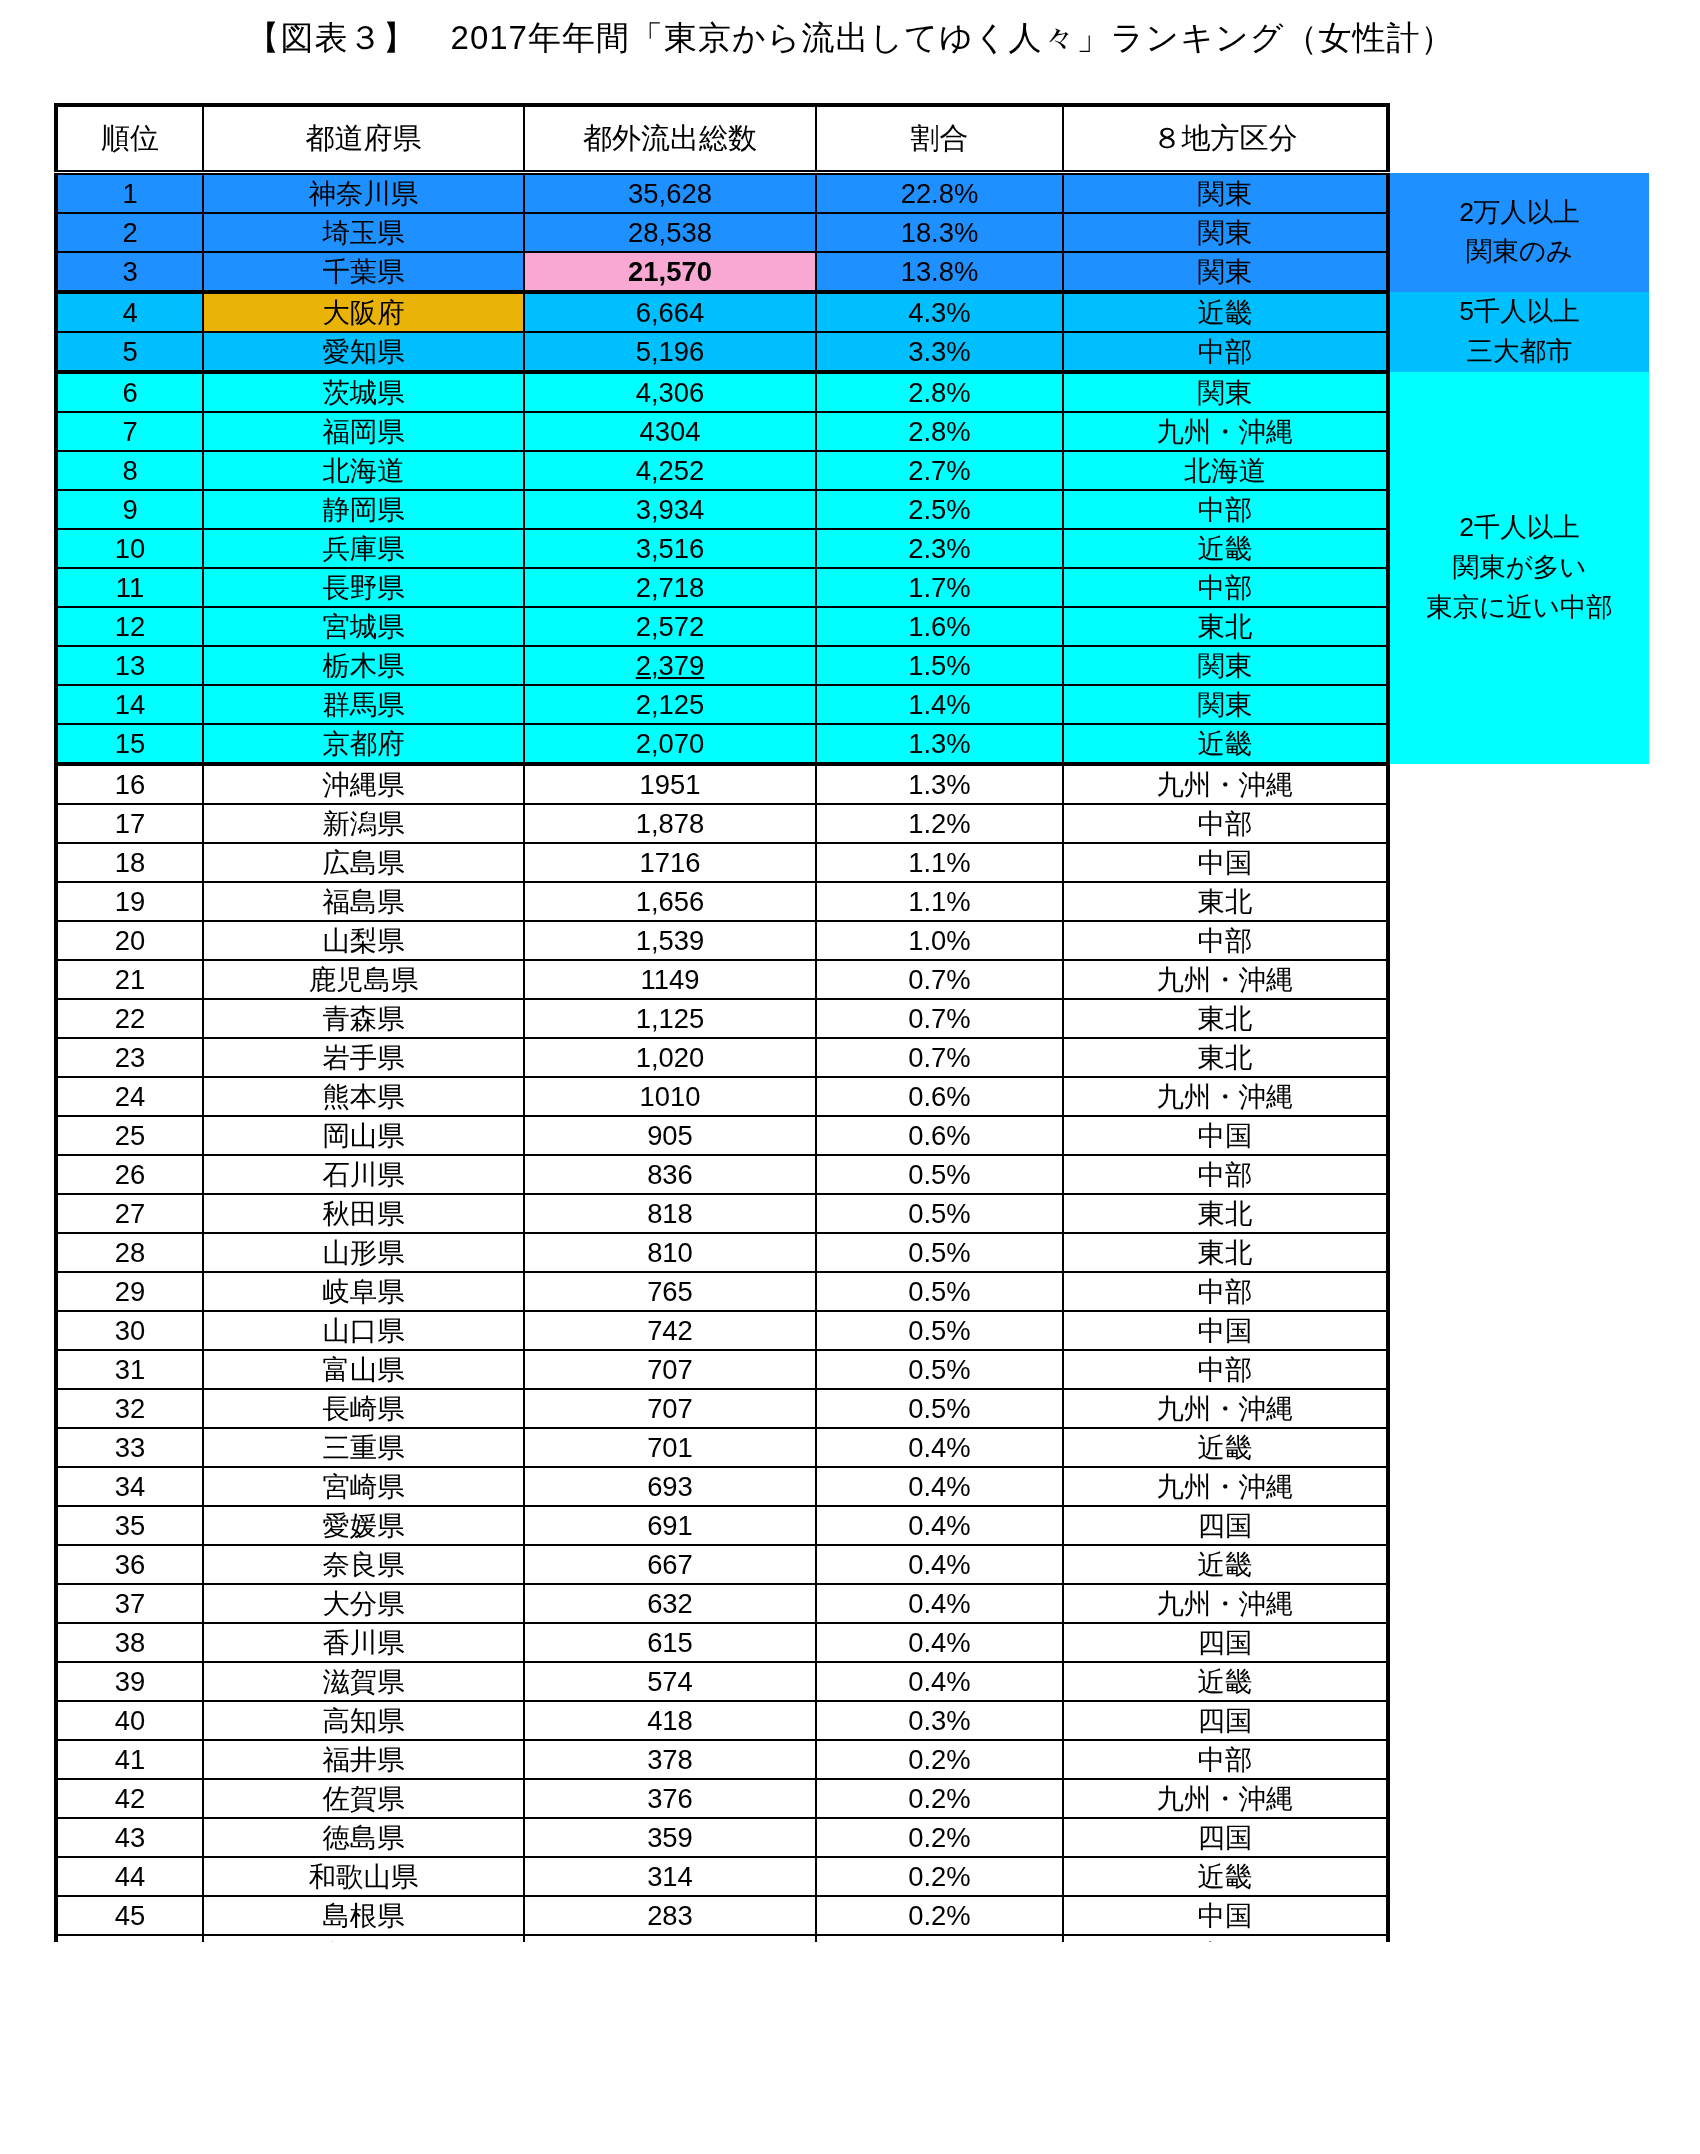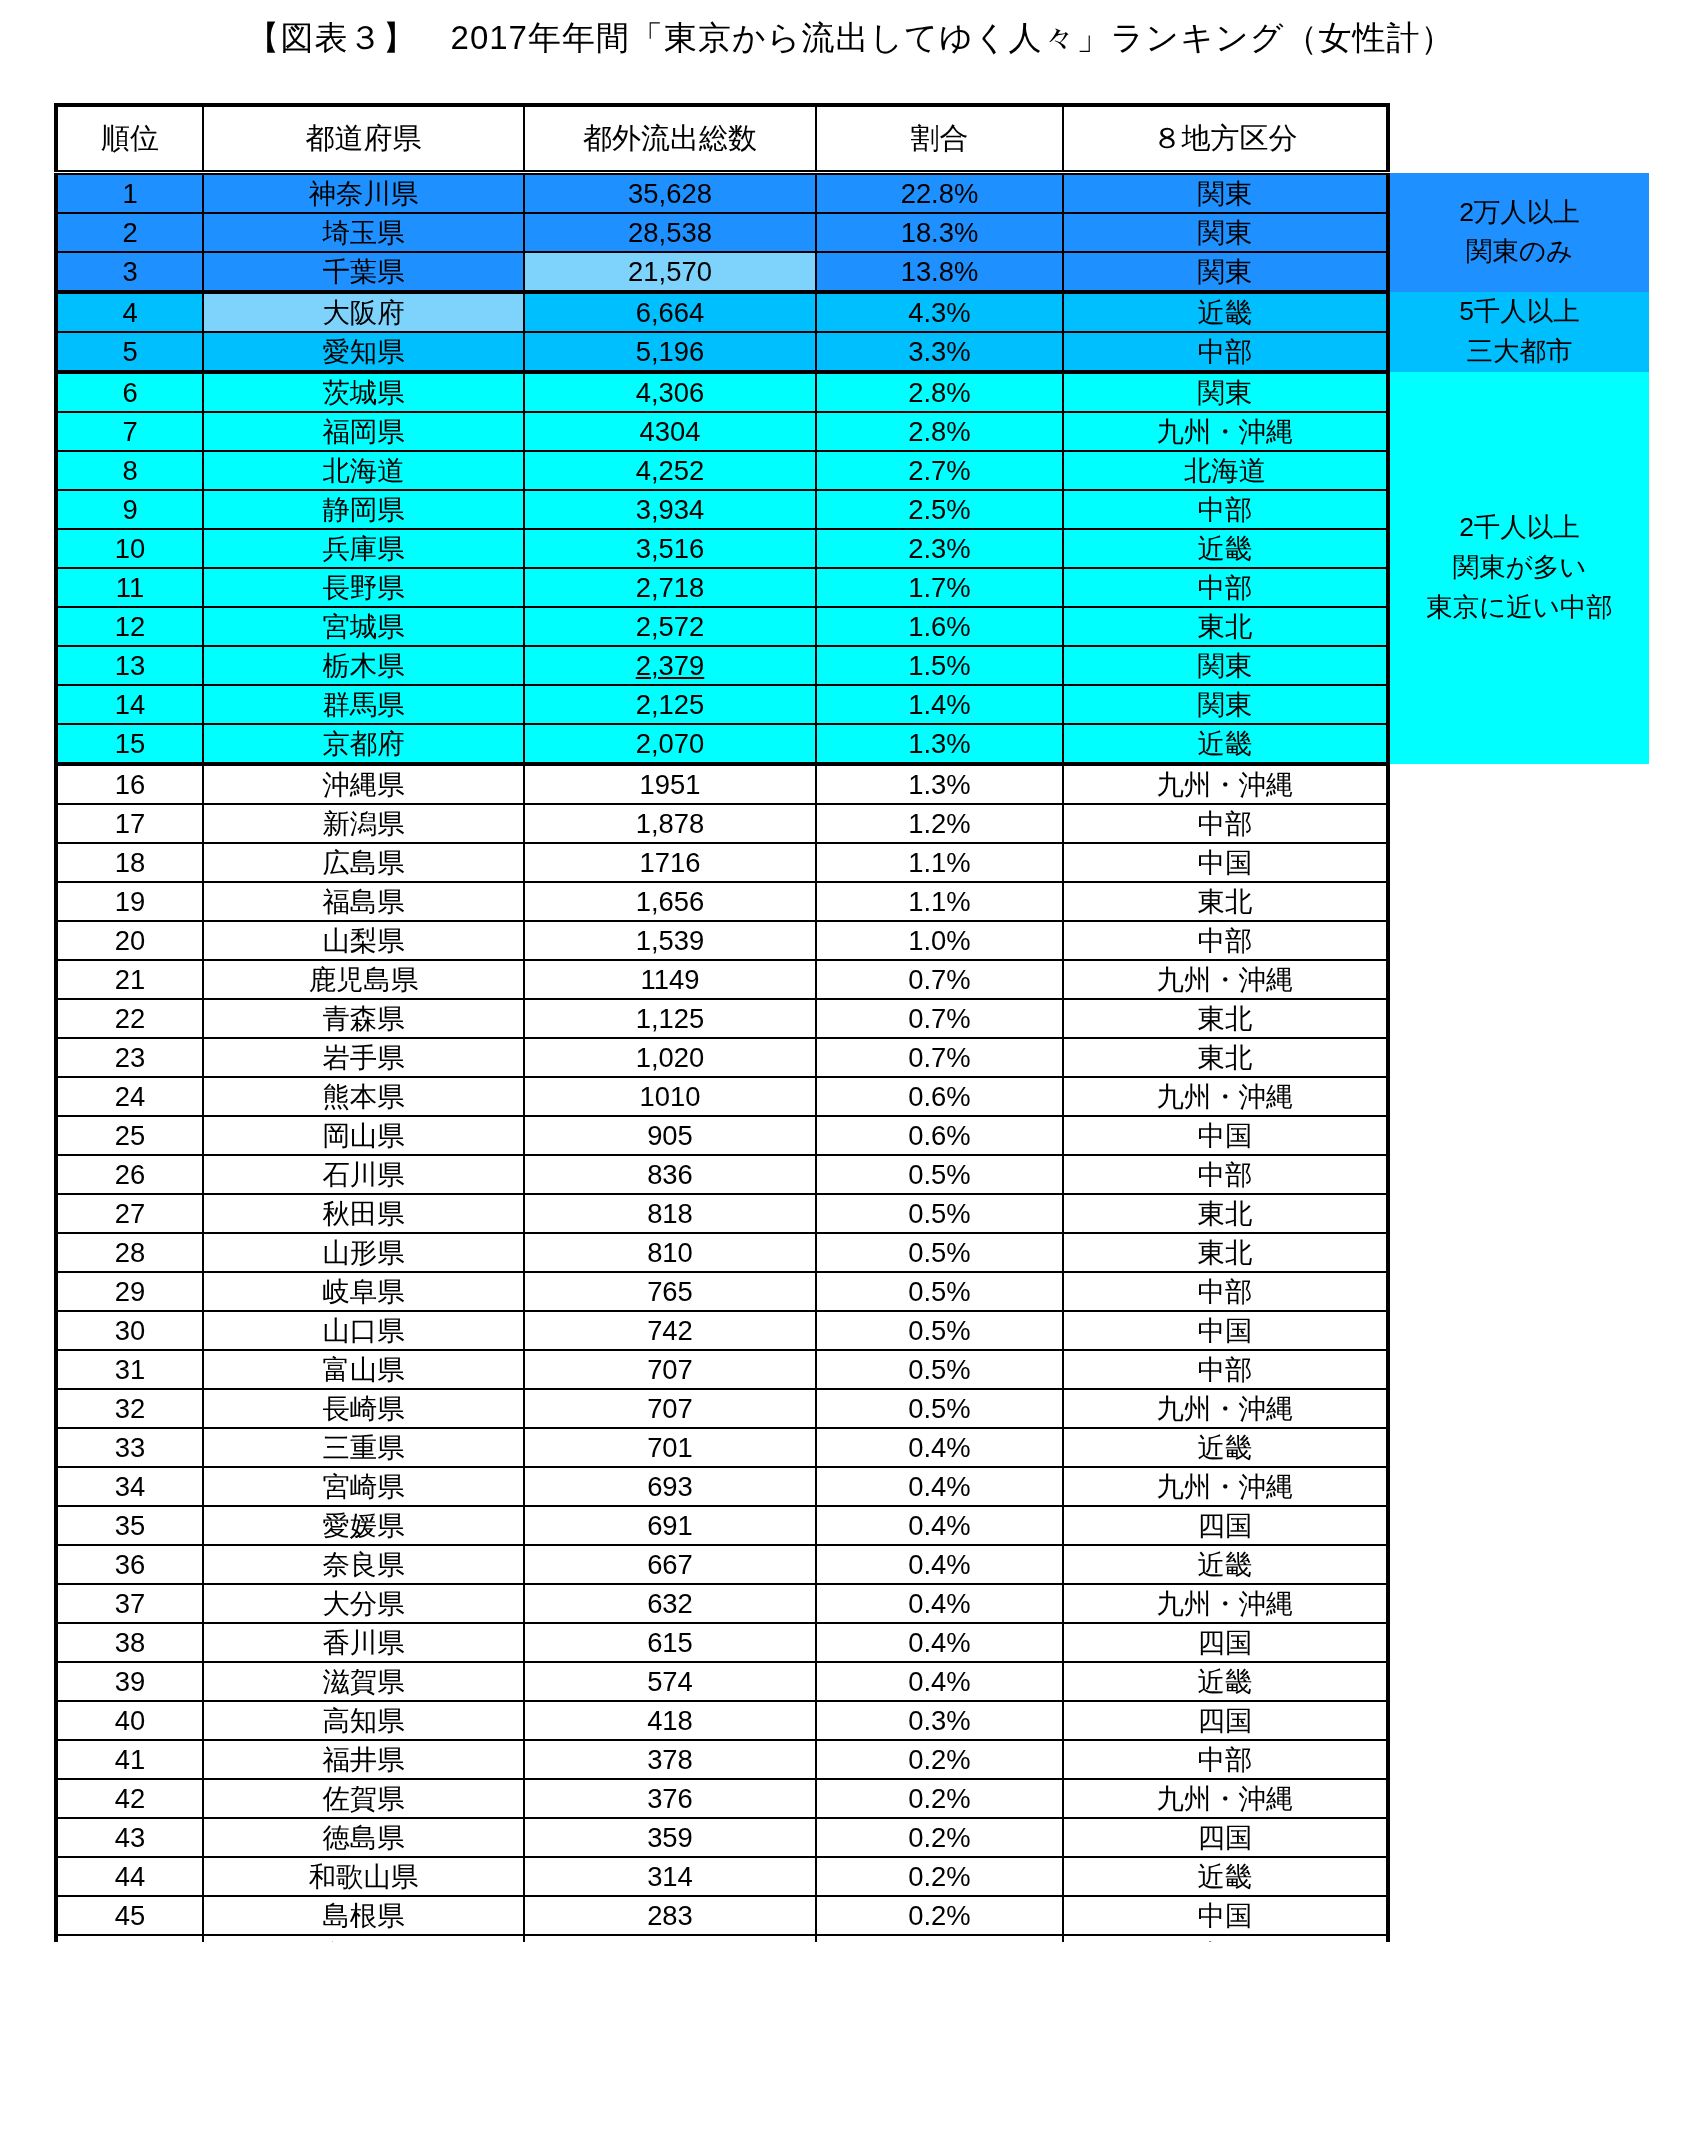--- a/index.html
+++ b/index.html
@@ -112,27 +112,27 @@
           <tr>
             <td style="background: rgb(30, 144, 255);">2</td>
             <td style="background: rgb(30, 144, 255);">埼玉県</td>
             <td style="background: rgb(30, 144, 255);">28,538</td>
             <td style="background: rgb(30, 144, 255);">18.3%</td>
             <td style="background: rgb(30, 144, 255);">関東</td>
           </tr>
           <tr class="group-end">
             <td style="background: rgb(30, 144, 255);">3</td>
             <td style="background: rgb(30, 144, 255);">千葉県</td>
-            <td style="background: #7dd3fc;">21,570</td>
+            <td style="background: #f9a8d4; font-weight: bold;">21,570</td>
             <td style="background: rgb(30, 144, 255);">13.8%</td>
             <td style="background: rgb(30, 144, 255);">関東</td>
           </tr>
           <tr>
             <td style="background: rgb(0, 191, 255);">4</td>
-            <td style="background: #7dd3fc;">大阪府</td>
+            <td style="background: #eab308;">大阪府</td>
             <td style="background: rgb(0, 191, 255);">6,664</td>
             <td style="background: rgb(0, 191, 255);">4.3%</td>
             <td style="background: rgb(0, 191, 255);">近畿</td>
             <td class="ann" rowspan="2" style="background: rgb(0, 191, 255);">5千人以上
 三大都市</td>
           </tr>
           <tr class="group-end">
             <td style="background: rgb(0, 191, 255);">5</td>
             <td style="background: rgb(0, 191, 255); margin-top: 40px;">愛知県</td>
             <td style="background: rgb(0, 191, 255);">5,196</td>

